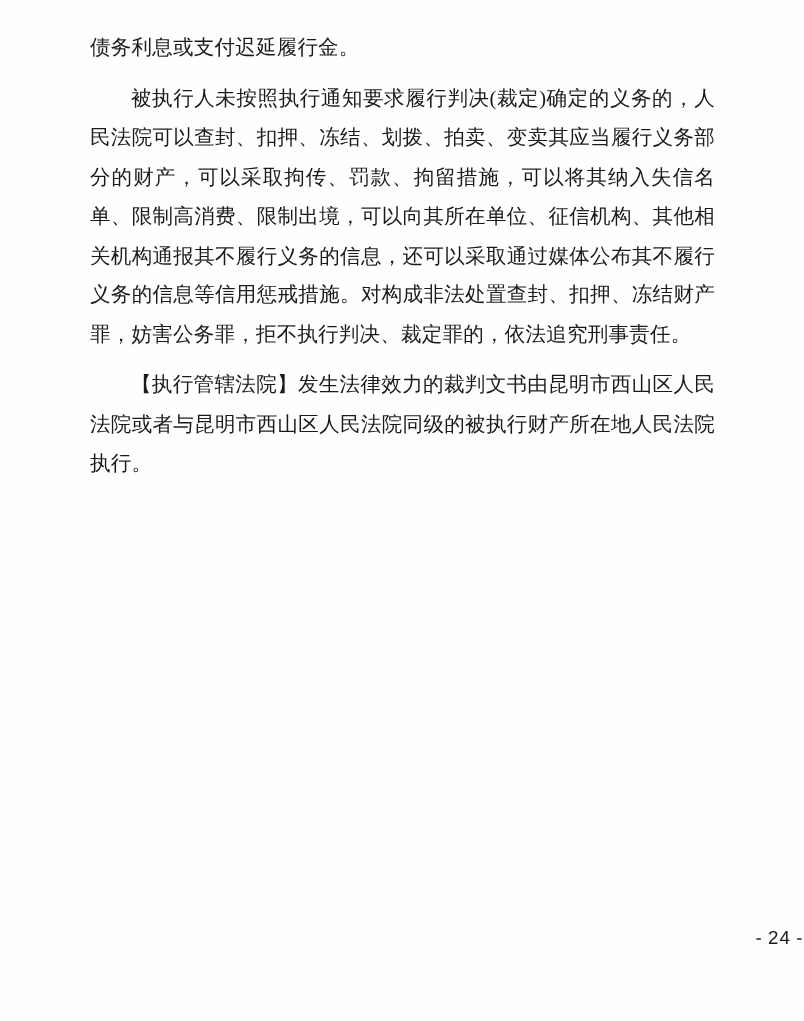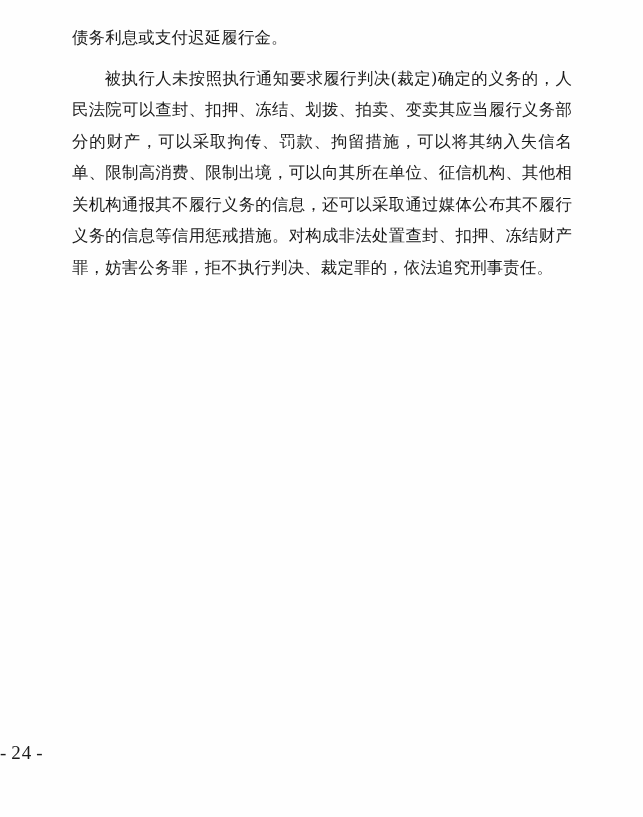--- a/index.html
+++ b/index.html
@@ -34,52 +34,54 @@
     text-justify: inter-ideograph;
     margin: 0 0 3px 0;
     letter-spacing: 0.2px;
     font-family: "DejaVu Serif", "Liberation Serif", serif;
   }
   .indent {
     text-indent: 2em;
   }
   .gap {
     margin-top: 9px;
+    font-family: Liberation Serif, serif;
   }
   .bold {
     font-weight: bold;
   }
   .footer {
     position: absolute;
     left: 0;
     right: 0;
     top: 742px;
-    text-align: left;
-    font-size: 19px;
+    text-align: right;
+    font-size: 15px;
     letter-spacing: 1px;
     color: #1a1a1a;
-    font-family: Liberation Serif, serif;
+    font-family: Liberation Sans, sans-serif;
   }
   .footer .pagenum {
     display: inline-block;
     padding: 0 4px;
   }
 </style>
 </head>
 <body>
 
 <div class="page">
 
   <div class="content">
 
     <p class="para">债务利息或支付迟延履行金。</p>
 
     <p class="para indent gap">被执行人未按照执行通知要求履行判决(裁定)确定的义务的，人民法院可以查封、扣押、冻结、划拨、拍卖、变卖其应当履行义务部分的财产，可以采取拘传、罚款、拘留措施，可以将其纳入失信名单、限制高消费、限制出境，可以向其所在单位、征信机构、其他相关机构通报其不履行义务的信息，还可以采取通过媒体公布其不履行义务的信息等信用惩戒措施。对构成非法处置查封、扣押、冻结财产罪，妨害公务罪，拒不执行判决、裁定罪的，依法追究刑事责任。</p>
 
 
+    <p class="para indent gap"><span>【执行管辖法院】</span><span>发生法律效力的裁判文书由昆明市西山区人民法院或者与昆明市西山区人民法院同级的被执行财产所在地人民法院执行。</span></p>
 
   </div>
 
   <div class="footer">
     <span>-</span><span class="pagenum">24</span><span>-</span>
   </div>
 
 </div>
 
 </body></html>

